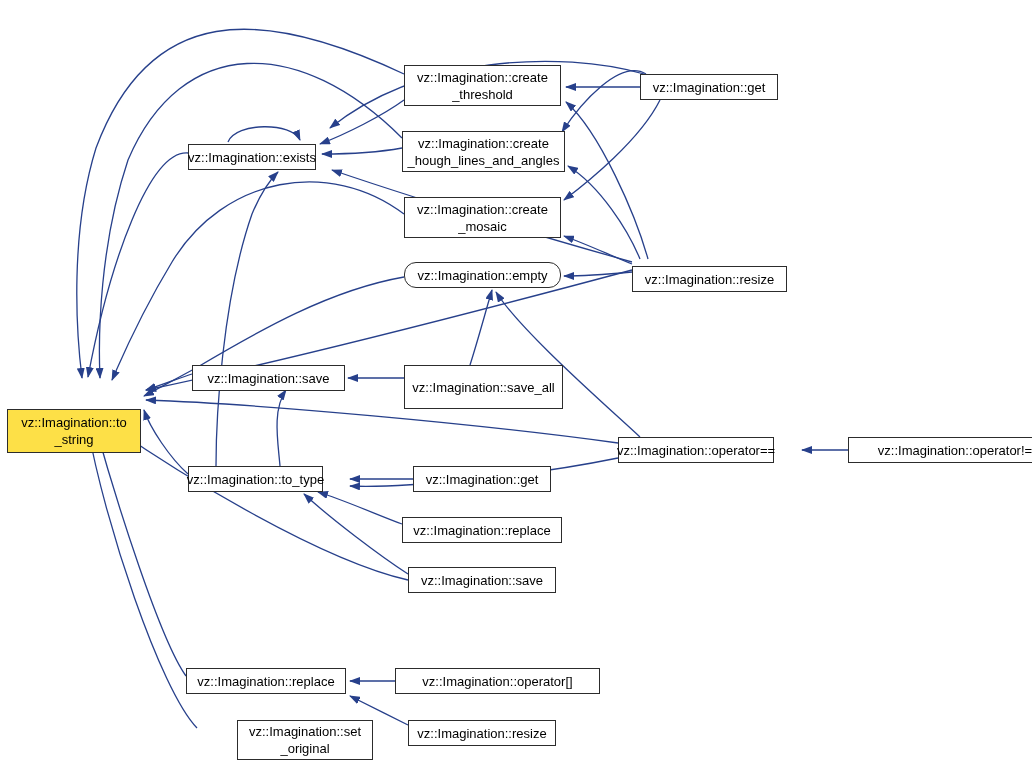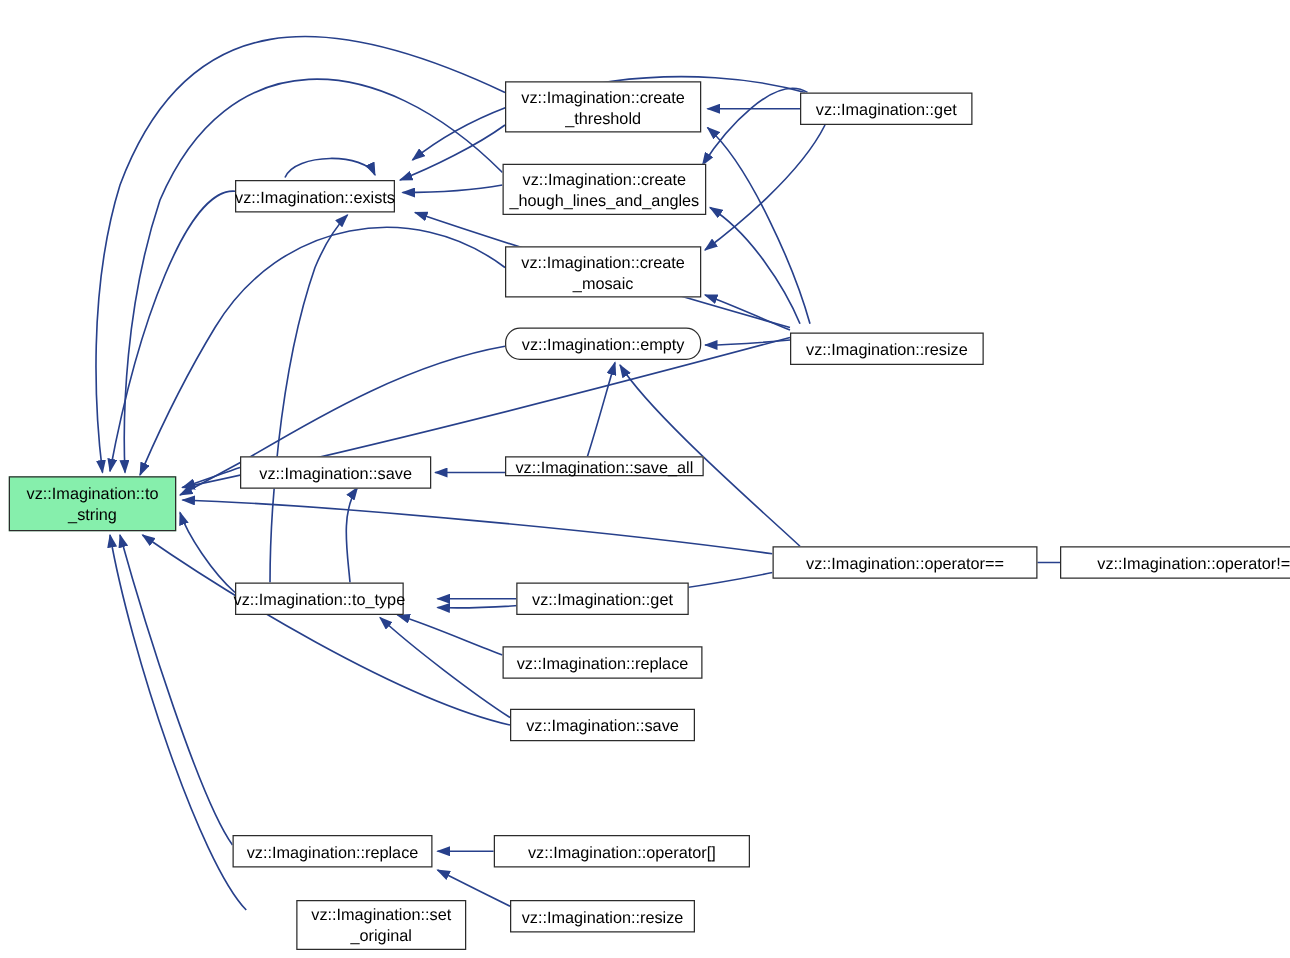--- a/index.html
+++ b/index.html
@@ -33,22 +33,23 @@
     justify-content: center;
     text-align: center;
     color: #000000;
     font-size: 13px;
     line-height: 17px;
     letter-spacing: 0px;
     white-space: pre-line;
     z-index: 5;
   }
   .gnode.root {
-    background: #86efac;
+    background: #fde047;
     border: 1px solid #2c2c2c;
+    margin-top: 28px;
   }
   .gnode .label {
     display: block;
     padding: 0 4px;
     white-space: pre-line;
   }
 </style>
 </head>
 <body>
 
@@ -105,26 +106,26 @@
       <div class="gnode" style="left: 404px; top: 65px; width: 157px; height: 41px;"><span class="label">vz::Imagination::create
 _threshold</span></div>
       <div class="gnode" style="left: 402px; top: 131px; width: 163px; height: 41px;"><span class="label">vz::Imagination::create
 _hough_lines_and_angles</span></div>
       <div class="gnode" style="left: 404px; top: 197px; width: 157px; height: 41px;"><span class="label">vz::Imagination::create
 _mosaic</span></div>
       <div class="gnode" style="left: 404px; top: 262px; width: 157px; height: 26px; border-radius: 12px;"><span class="label">vz::Imagination::empty</span></div>
       <div class="gnode" style="left: 640px; top: 74px; width: 138px; height: 26px;"><span class="label">vz::Imagination::get</span></div>
       <div class="gnode" style="left: 632px; top: 266px; width: 155px; height: 26px;"><span class="label">vz::Imagination::resize</span></div>
       <div class="gnode" style="left: 192px; top: 365px; width: 153px; height: 26px;"><span class="label">vz::Imagination::save</span></div>
-      <div class="gnode" style="left: 404px; top: 365px; width: 159px; height: 16px;"><span class="label">vz::Imagination::save_all</span></div>
+      <div class="gnode" style="left: 404px; top: 365px; width: 159px; height: 44px;"><span class="label">vz::Imagination::save_all</span></div>
       <div class="gnode" style="left: 188px; top: 466px; width: 135px; height: 26px;"><span class="label">vz::Imagination::to_type</span></div>
       <div class="gnode" style="left: 413px; top: 466px; width: 138px; height: 26px;"><span class="label">vz::Imagination::get</span></div>
       <div class="gnode" style="left: 402px; top: 517px; width: 160px; height: 26px;"><span class="label">vz::Imagination::replace</span></div>
       <div class="gnode" style="left: 408px; top: 567px; width: 148px; height: 26px;"><span class="label">vz::Imagination::save</span></div>
-      <div class="gnode" style="left: 618px; top: 437px; width: 212px; height: 26px;"><span class="label">vz::Imagination::operator==</span></div>
+      <div class="gnode" style="left: 618px; top: 437px; width: 156px; height: 26px;"><span class="label">vz::Imagination::operator==</span></div>
       <div class="gnode" style="left: 848px; top: 437px; width: 214px; height: 26px;"><span class="label">vz::Imagination::operator!=</span></div>
       <div class="gnode" style="left: 186px; top: 668px; width: 160px; height: 26px;"><span class="label">vz::Imagination::replace</span></div>
       <div class="gnode" style="left: 395px; top: 668px; width: 205px; height: 26px;"><span class="label">vz::Imagination::operator[]</span></div>
       <div class="gnode" style="left: 197px; top: 720px; width: 136px; height: 40px; margin-left: 40px;"><span class="label">vz::Imagination::set
 _original</span></div>
       <div class="gnode" style="left: 408px; top: 720px; width: 148px; height: 26px;"><span class="label">vz::Imagination::resize</span></div>
     </div>
 </div>
 
 </body></html>

